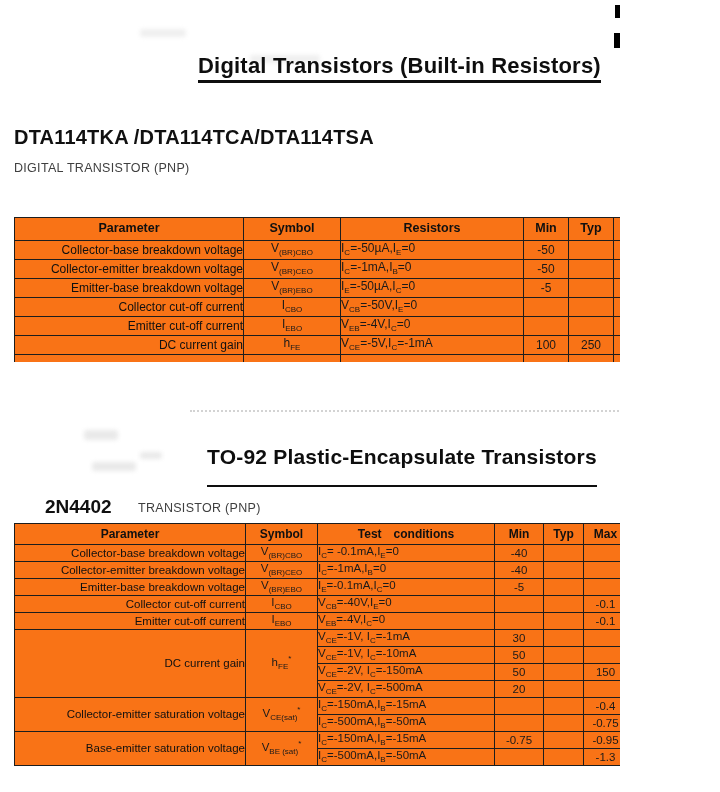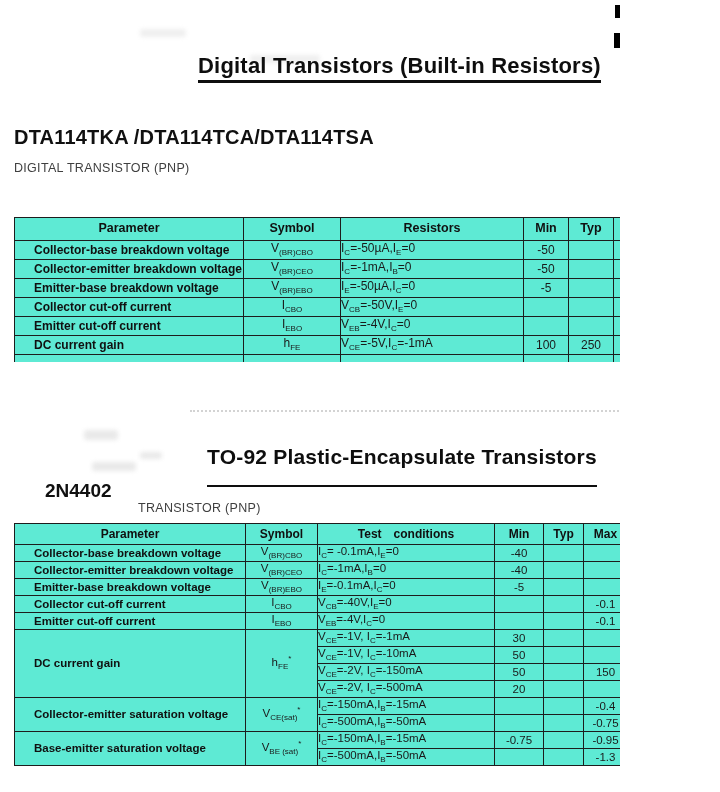--- a/index.html
+++ b/index.html
@@ -10,28 +10,28 @@
   
   .abs { position:absolute; }
   #title1 { left:198px; top:53px; font-size:22px; font-weight:bold; letter-spacing:.2px;
             border-bottom:3px solid #0e0e0e; padding-bottom:1px; color:#0e0e0e; }
   #parts1 { left:14px; top:100px; font-size:20px; font-weight:bold; letter-spacing:.2px; color:#101010; }
   #parts2 { left:14px; top:126px; font-size:20px; font-weight:bold; letter-spacing:.2px; color:#101010; }
   #typelabel1 { left:14px; top:161px; font-size:12.5px; color:#3f3f3f; letter-spacing:.3px; }
   #elec { left:14px; top:186px; font-size:12.5px; font-weight:bold; color:#111; }
   #title2 { left:207px; top:445px; font-size:21px; font-weight:bold; letter-spacing:.2px;
             border-bottom:2.5px solid #0e0e0e; padding-bottom:16px; color:#0e0e0e; }
-  #pn2 { left:45px; top:480px; font-size:19px; font-weight:bold; color:#101010; }
+  #pn2 { left:45px; top:496px; font-size:19px; font-weight:bold; color:#101010; }
   #ptype2 { left:138px; top:501px; font-size:12.5px; color:#3f3f3f; letter-spacing:.3px; }
 
   
-  table { position:absolute; border-collapse:collapse; table-layout:fixed; background:#5eead4; }
+  table { position:absolute; border-collapse:collapse; table-layout:fixed; background:#f97316; }
   th, td { border:1.5px solid #1d1d1d; padding:0; vertical-align:middle; line-height:1.05; overflow:hidden; }
   th { font-weight:bold; text-align:center; color:#101010; }
-  td.p { text-align:left; padding-left:19px; font-weight:bold; color:#101010; }
+  td.p { text-align:right; padding-left:19px; font-weight:normal; color:#101010; }
   td.sym, td.num { text-align:center; color:#1a1a1a; }
   td.cond { text-align:left; color:#1a1a1a;margin-left:28px; }
   sub { font-size:8px; }
   sup { font-size:8px; }
 
   #t1 { left:14px; top:217px; width:691px; font-size:12px; }
   #t1 th { height:23px; font-size:12.5px; }
   #t1 td { height:19px; }
   #t1 tr.stub td { height:7px; border-bottom:none; }
 

